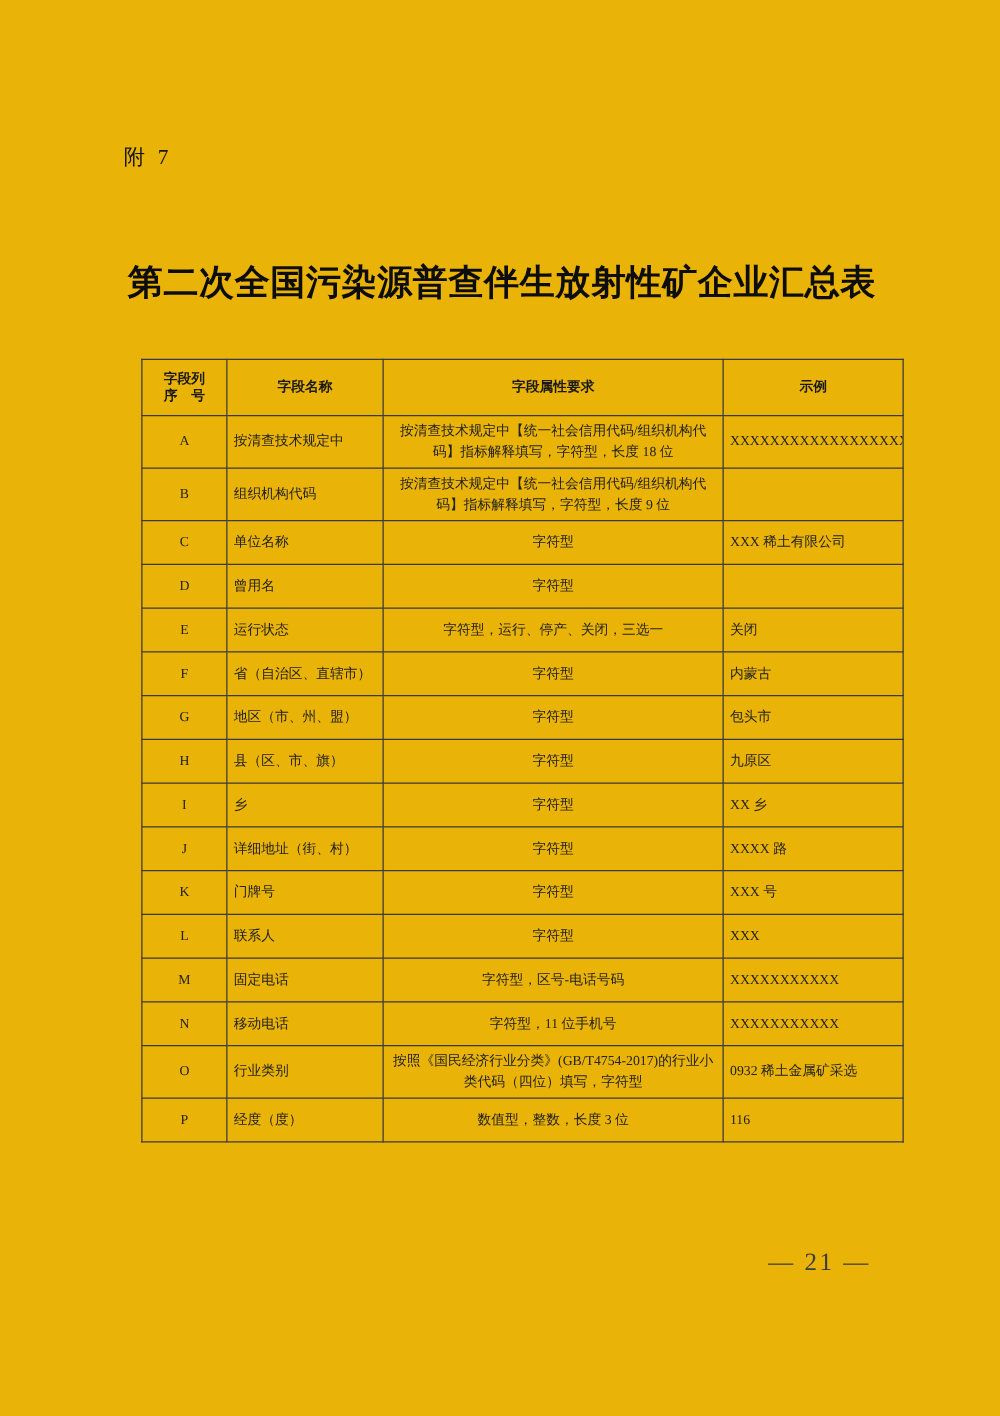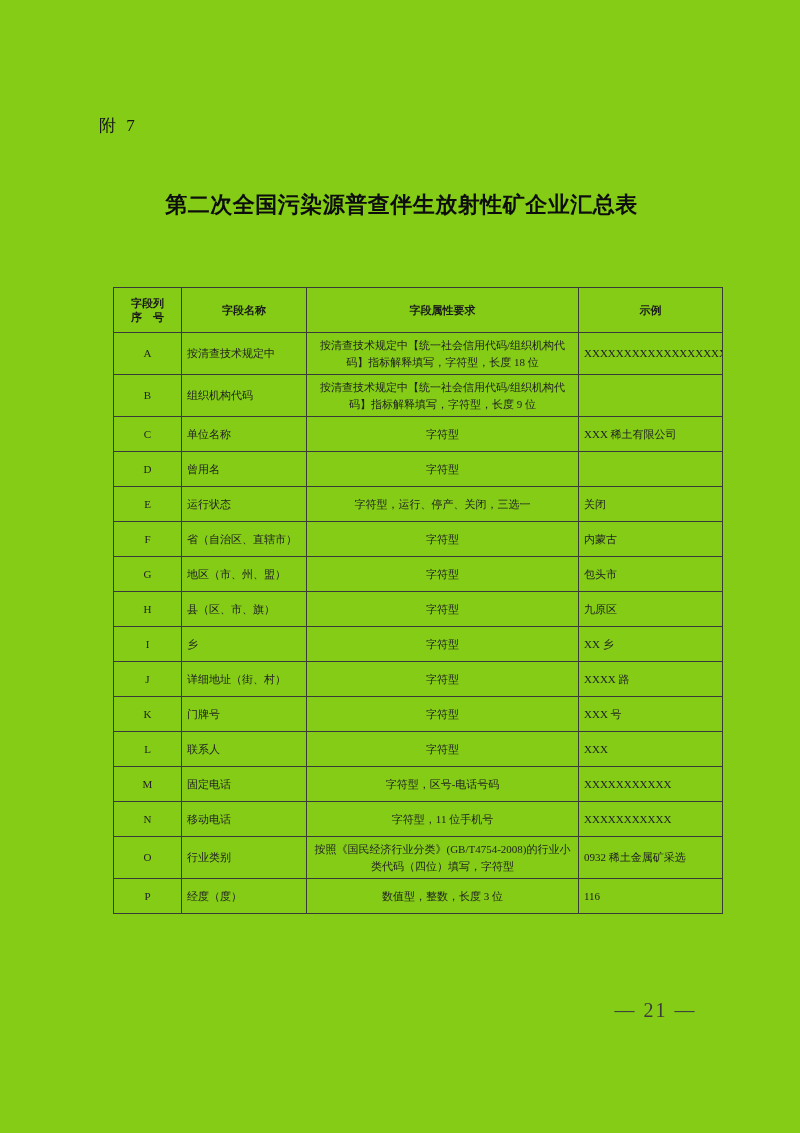--- a/index.html
+++ b/index.html
@@ -4,41 +4,41 @@
 <style>
   * { margin: 0; padding: 0; box-sizing: border-box; }
   html, body { background: #e9e9e9; }
   body { font-family: "Liberation Serif", serif; }
 
   .page {
     position: relative;
     width: 800px;
     height: 1133px;
     margin: 0 auto;
-    background: #84cc16;
+    background: #eab308;
     color: #1e1e1e;
     overflow: hidden;
   }
 
   .attachment-label {
     position: absolute;
     left: 99px;
     top: 114px;
     font-size: 17px;
     letter-spacing: 3px;
     color: #161616;
   }
 
   .doc-title {
     position: absolute;
     left: 97px;
-    top: 190px;
+    top: 207px;
     width: 609px;
     font-family: "Liberation Sans", sans-serif;
-    font-size: 22px;
+    font-size: 28px;
     font-weight: bold;
     letter-spacing: 0.5px;
     text-align: center;
     white-space: nowrap;
     color: #0d0d0d;
   }
 
   table.fields-table {
     position: absolute;
     left: 113px;
@@ -184,21 +184,21 @@
         </tr>
         <tr>
           <td class="col-id">N</td>
           <td class="col-name">移动电话</td>
           <td class="col-req">字符型，11 位手机号</td>
           <td class="col-example">XXXXXXXXXXX</td>
         </tr>
         <tr>
           <td class="col-id">O</td>
           <td class="col-name">行业类别</td>
-          <td class="col-req">按照《国民经济行业分类》(GB/T4754-2008)的行业小类代码（四位）填写，字符型</td>
+          <td class="col-req">按照《国民经济行业分类》(GB/T4754-2017)的行业小类代码（四位）填写，字符型</td>
           <td class="col-example">0932 稀土金属矿采选</td>
         </tr>
         <tr>
           <td class="col-id">P</td>
           <td class="col-name">经度（度）</td>
           <td class="col-req">数值型，整数，长度 3 位</td>
           <td class="col-example">116</td>
         </tr>
       </tbody>
   </table>

